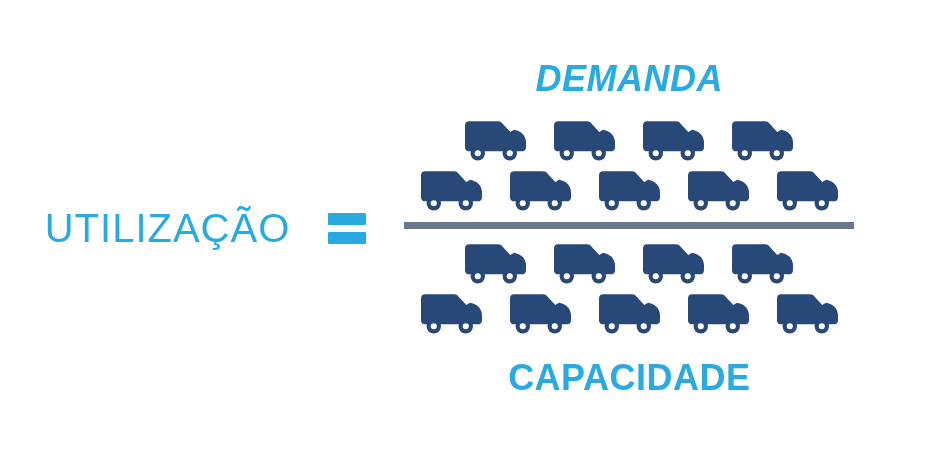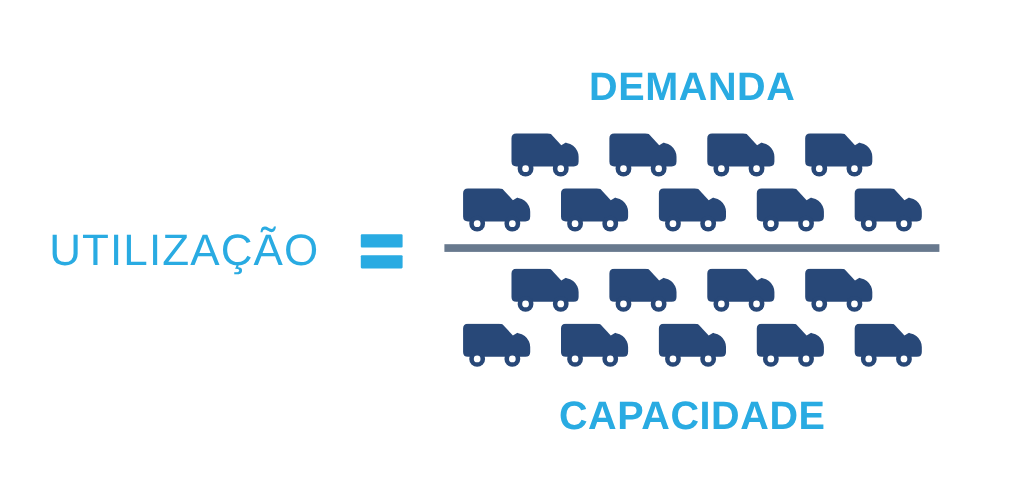--- a/index.html
+++ b/index.html
@@ -51,21 +51,21 @@
     align-items: center;
   }
   .frac-label {
     color: var(--cyan);
     font-size: 36px;
     font-weight: bold;
     letter-spacing: 0.5px;
     line-height: 1;
     white-space: nowrap;
   }
-  .numerator-label { margin-bottom: 24px; }
+  .numerator-label { margin-bottom: 24px; font-style: italic; }
   .denominator-label { margin-top: 26px; }
   .truck-row {
     display: flex;
     justify-content: center;
     gap: 26px;
   }
   .truck-row + .truck-row { margin-top: 10px; }
   .divider-bar {
     width: 450px;
     height: 7px;

